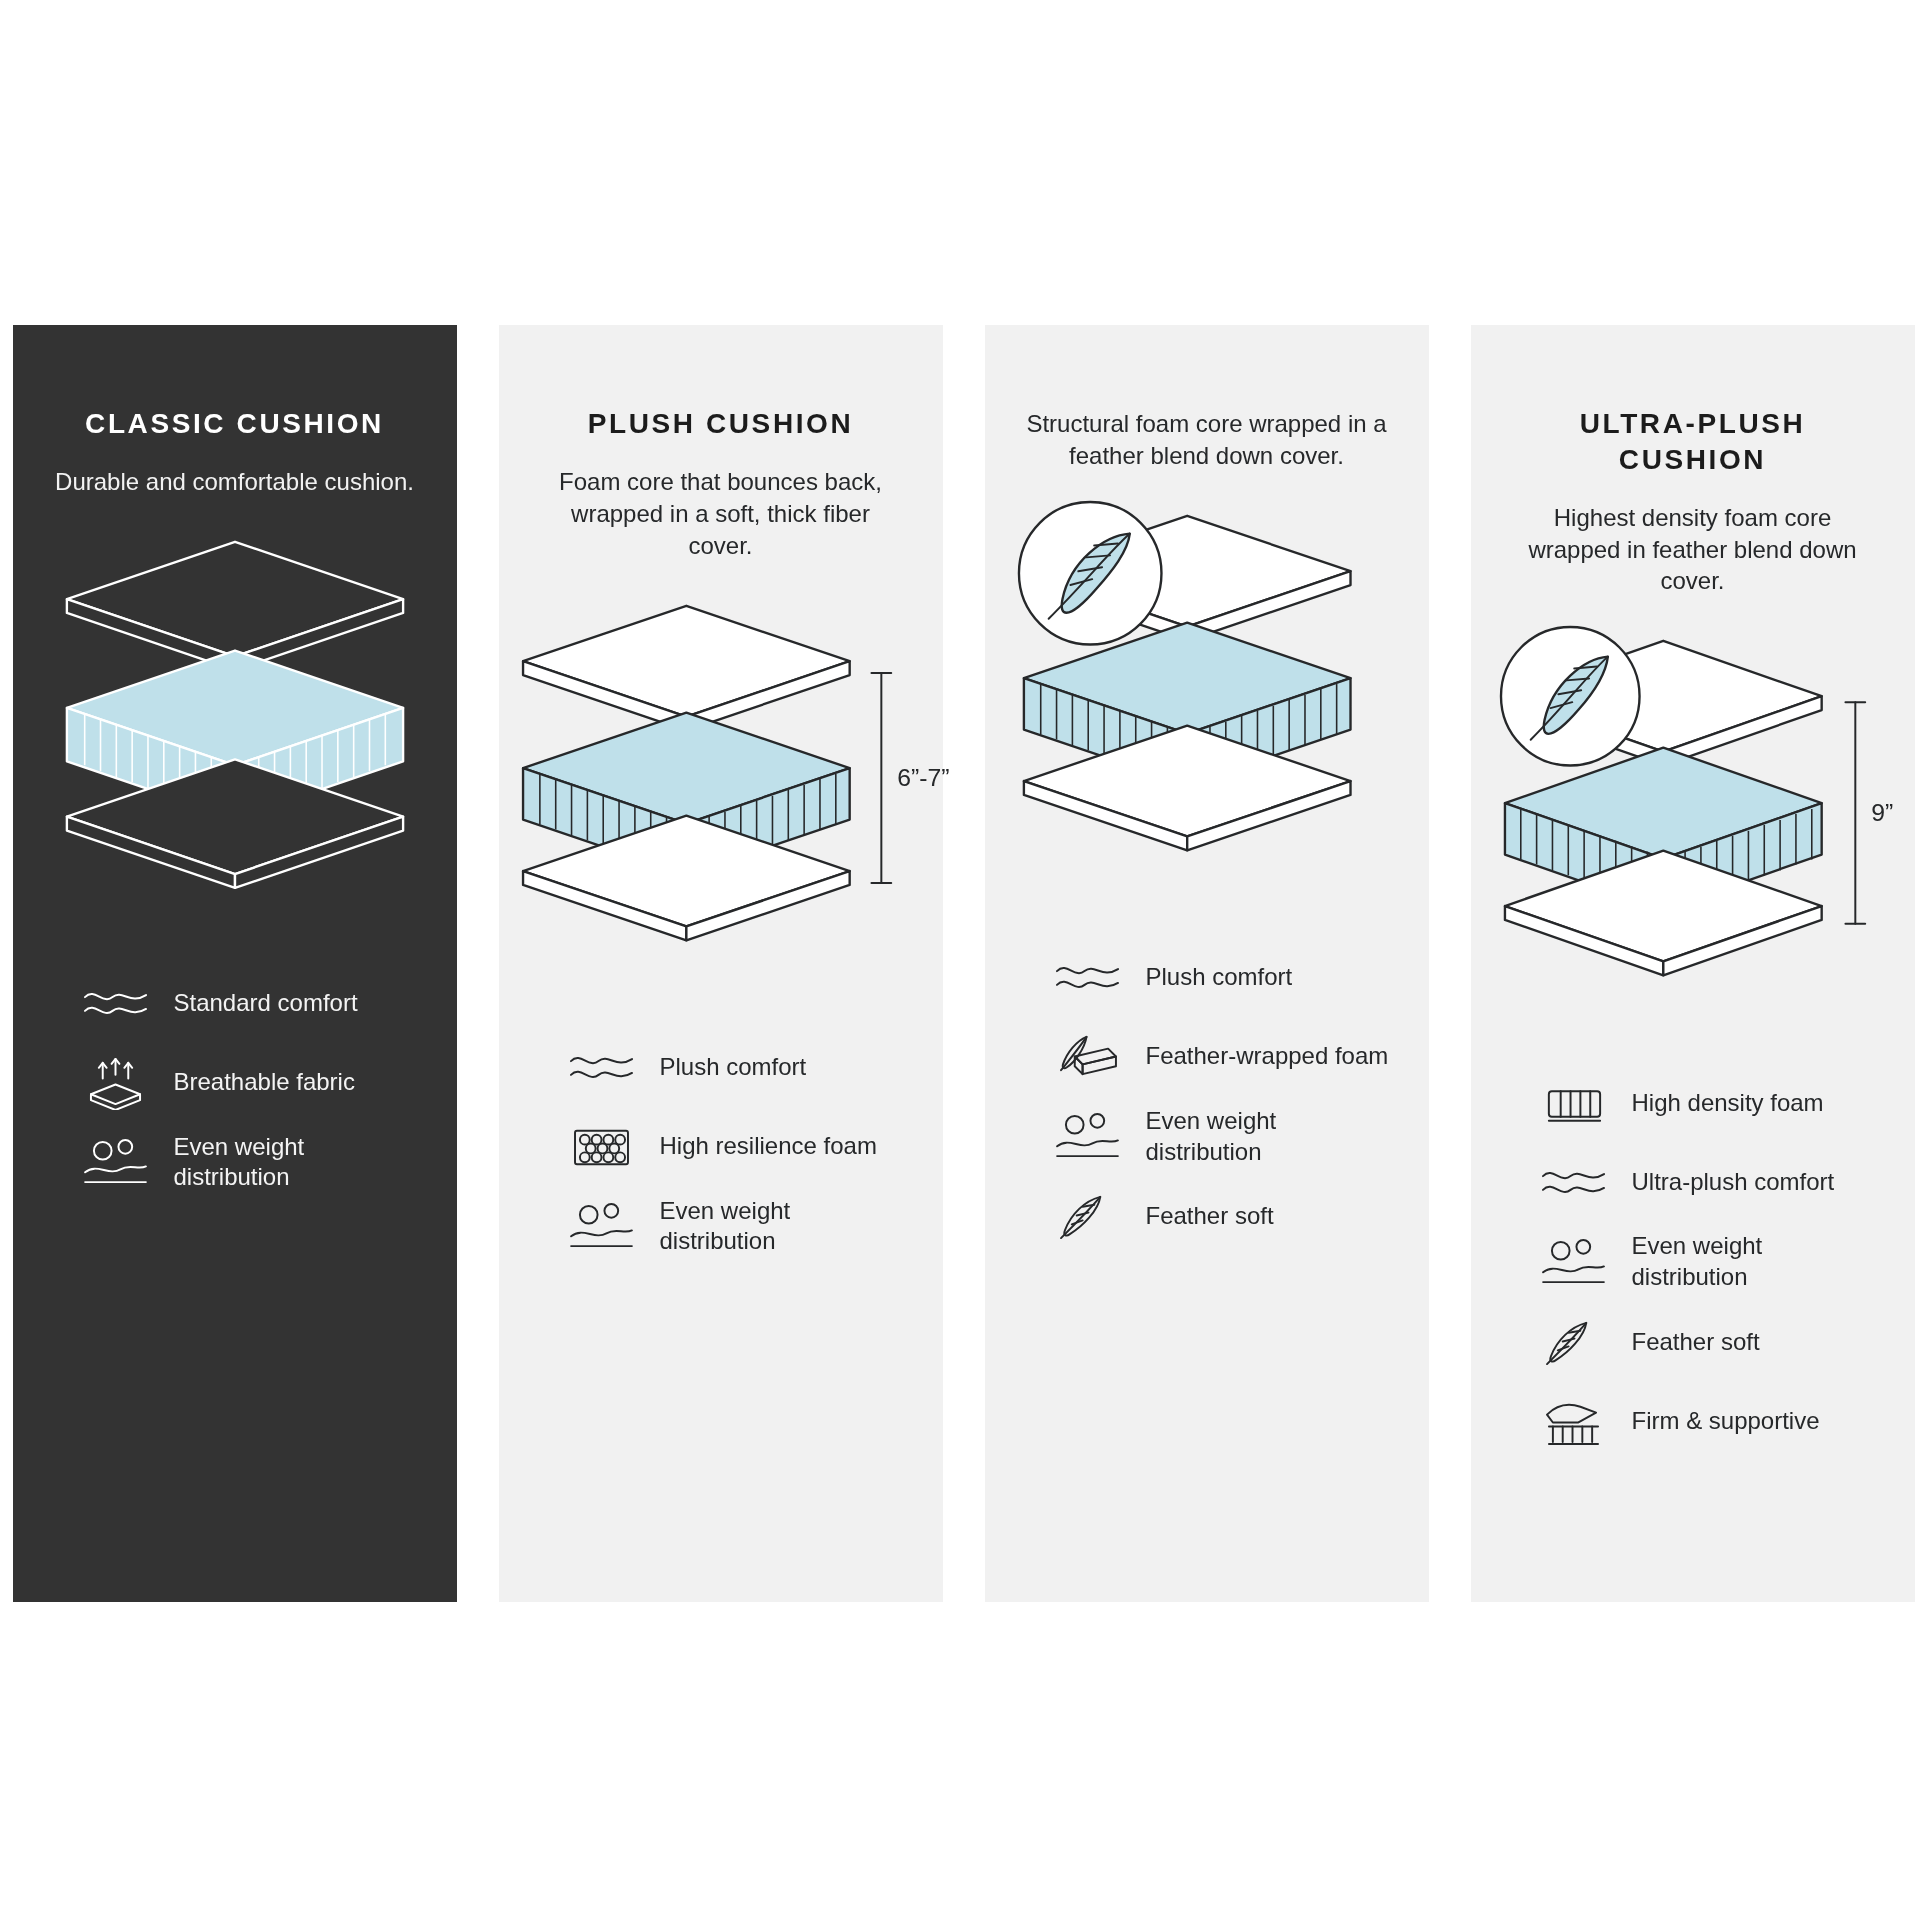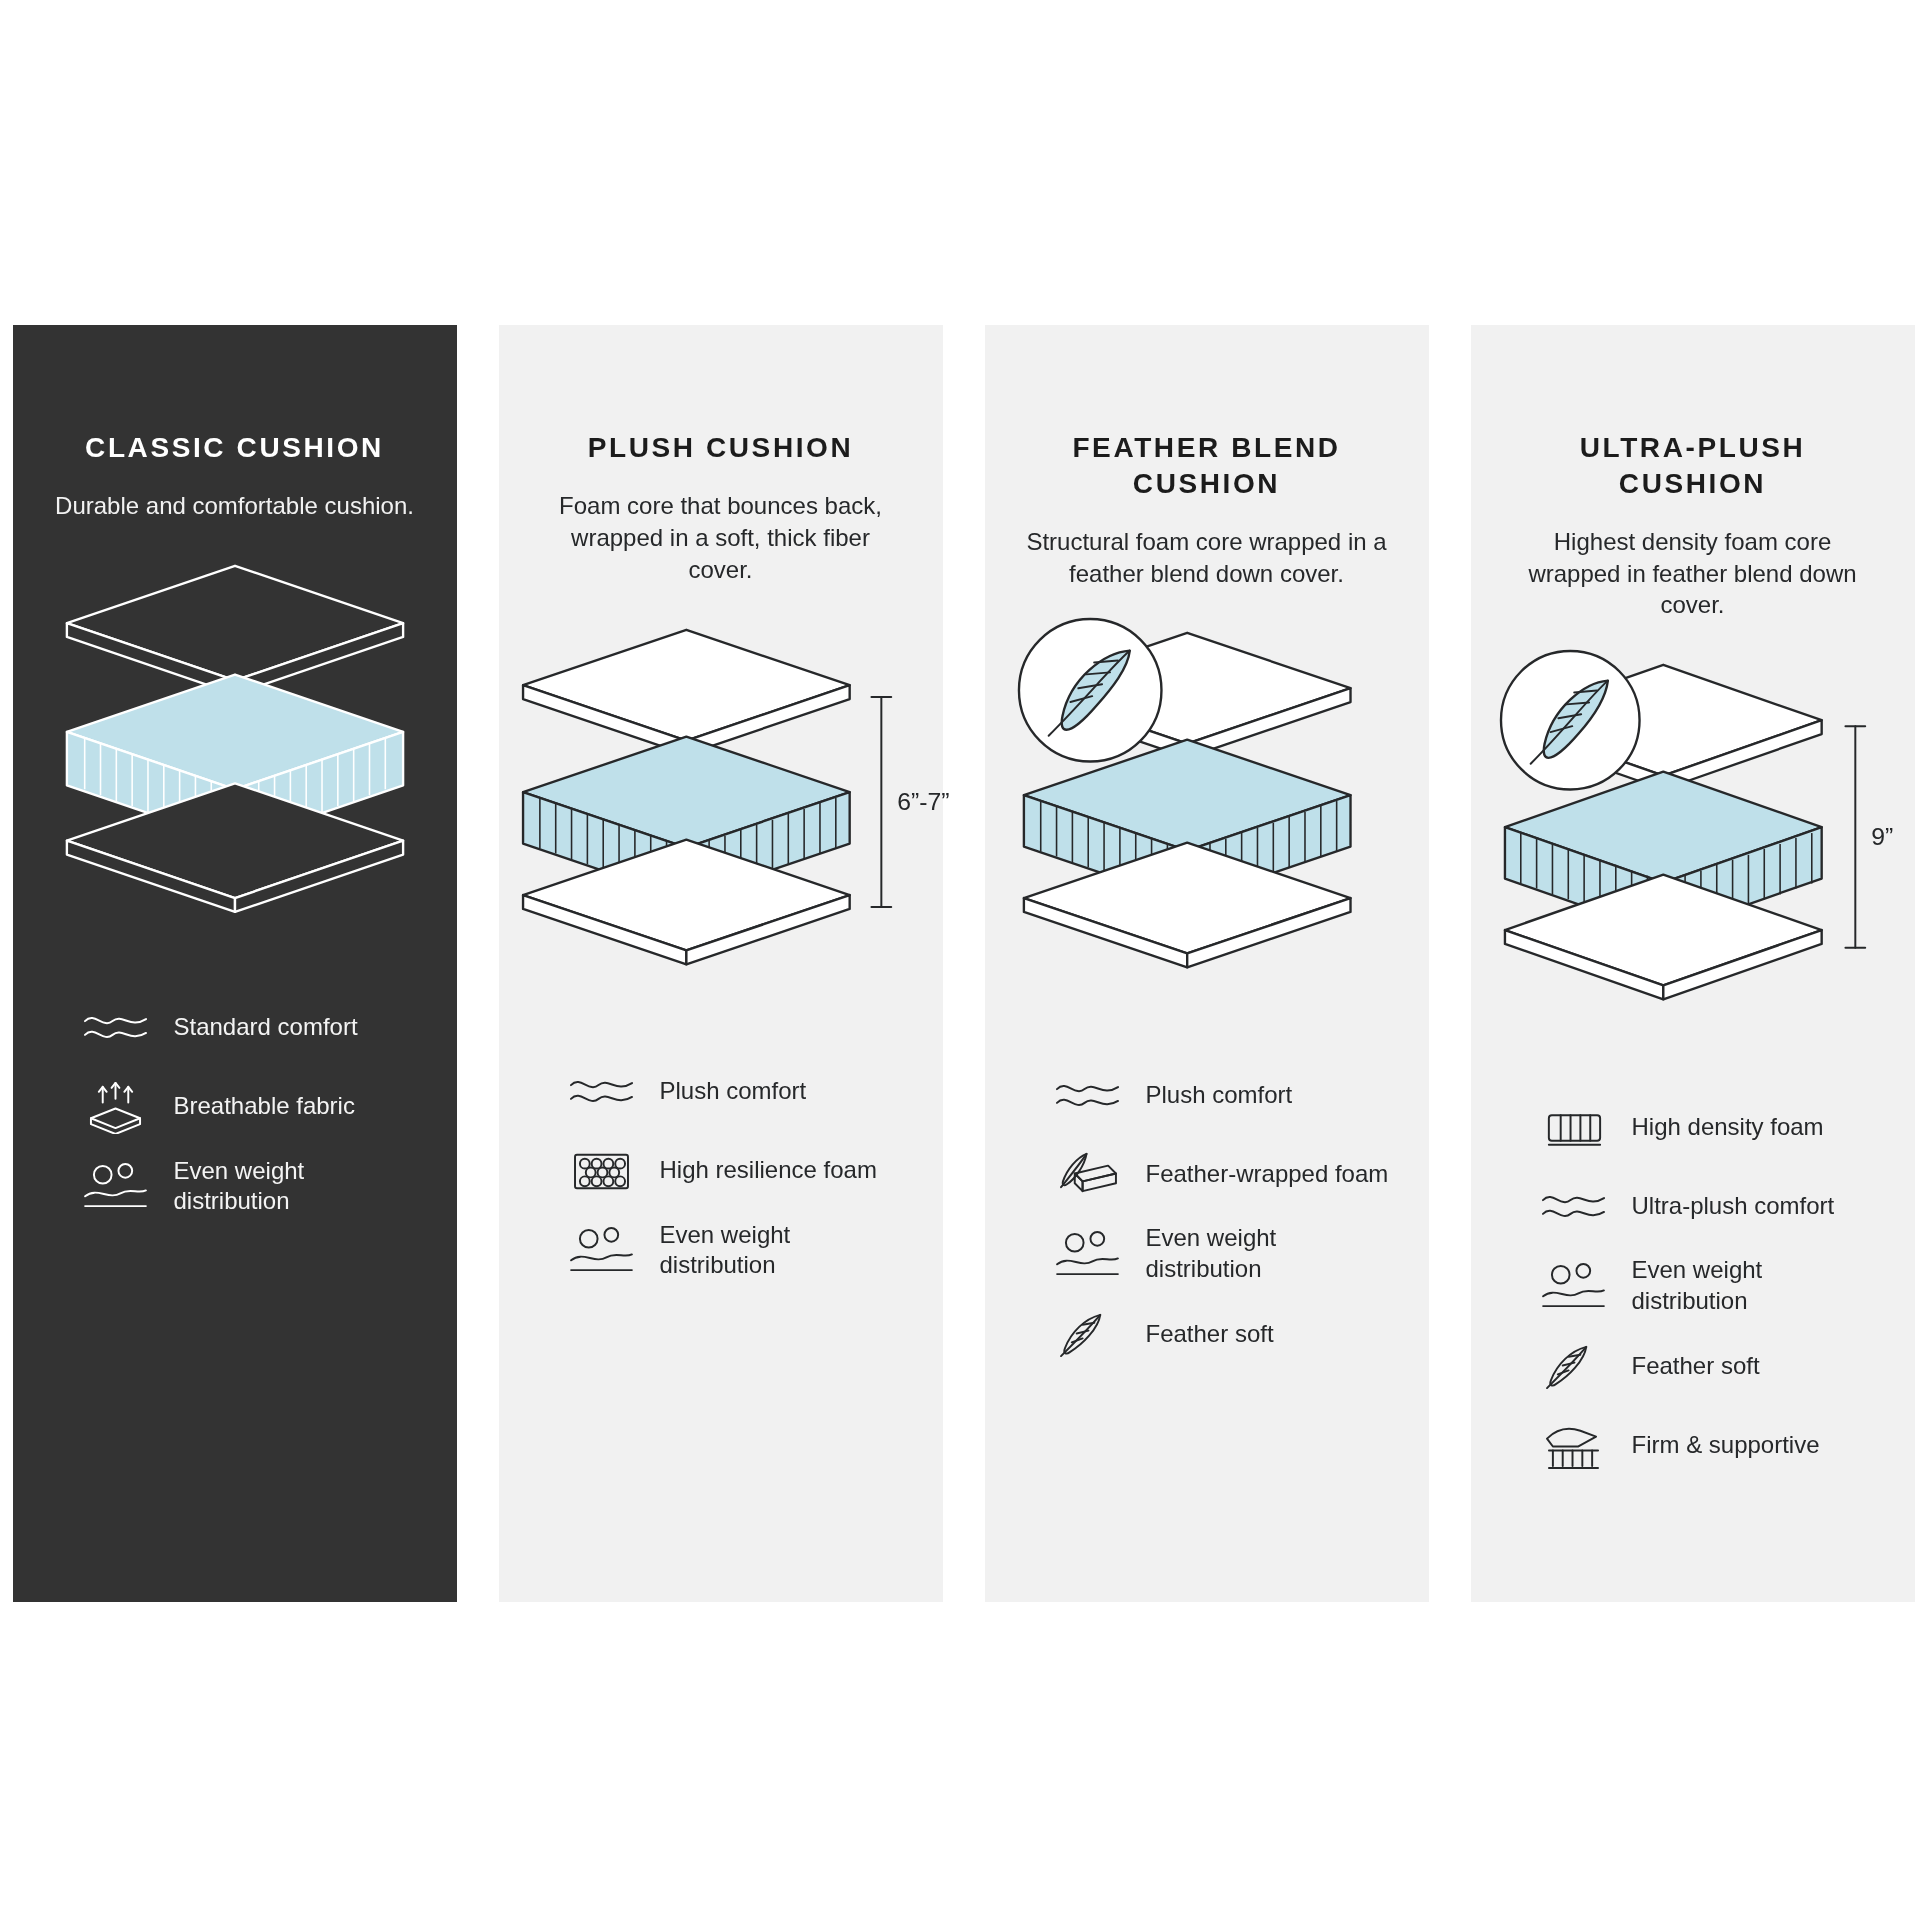--- a/index.html
+++ b/index.html
@@ -24,21 +24,21 @@
     width: 1927px;
     padding: 0 10px;
     justify-content: center;
     align-items: stretch;
   }
   .card {
     width: 444px;
     height: 1277px;
     background: #f1f1f1;
     position: relative;
-    padding: 83px 40px 0 40px;
+    padding: 59px 40px 0 40px;
     display: flex;
     flex-direction: column;
     align-items: center;
   }
   .card.dark {
     background: #333333;
   }
   .card-title {
     font-size: 28px;
     font-weight: bold;
@@ -297,21 +297,20 @@
               <path class="ln-thin" d="M4,36 C16,26 28,40 40,33 C50,27 58,34 66,30"></path>
               <path class="ln-thin" d="M4,46 L66,46"></path>
             </svg>
           </span>
           <span class="feature-label">Even weight distribution</span>
         </div>
       </div>
     </div>
 
     <div class="card">
-      <div class="card-title">FEATHER BLEND CUSHION</div>
       <div class="card-desc">Structural foam core wrapped in a feather blend down cover.</div>
 
       <div class="diagram-wrap">
         <svg width="416" height="386" viewBox="0 0 420 390">
           <g>
             <polygon class="plate" points="190,20 355,76 190,132 25,76"></polygon>
             <polygon class="plate" points="25,76 190,132 190,146 25,90"></polygon>
             <polygon class="plate" points="355,76 190,132 190,146 355,90"></polygon>
           </g>
           <g>

